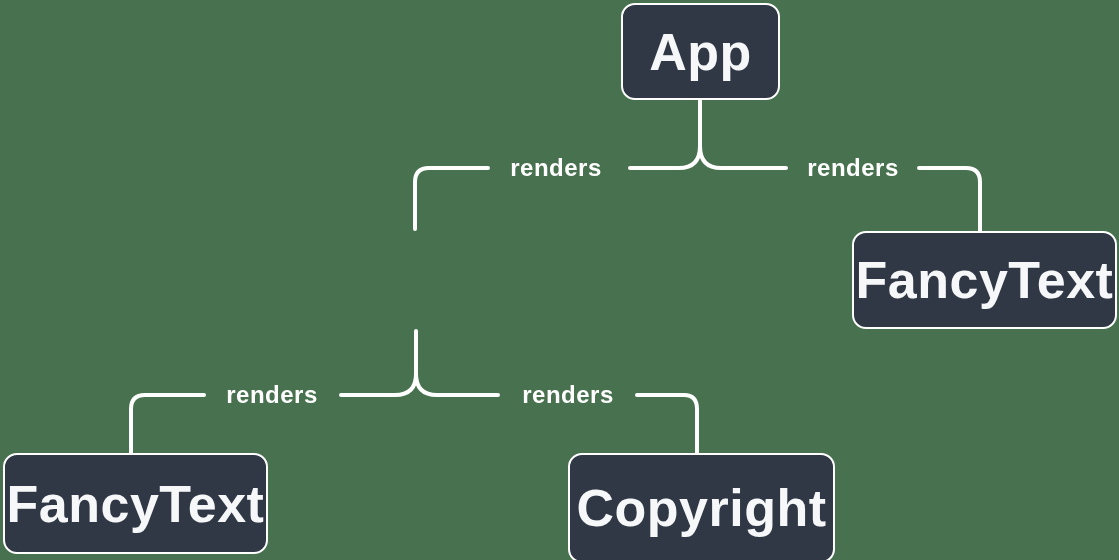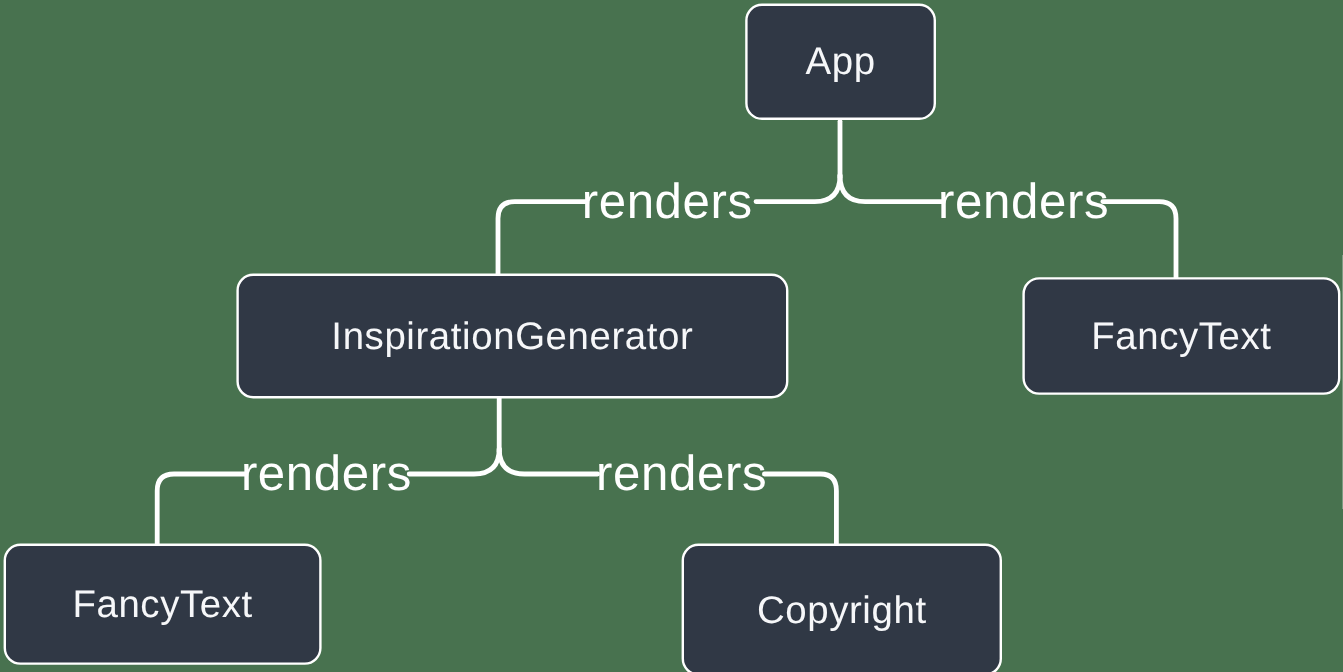--- a/index.html
+++ b/index.html
@@ -35,31 +35,31 @@
     position: absolute;
     background: var(--node-fill);
     border: 2.5px solid var(--node-border);
     border-radius: 14px;
     display: flex;
     align-items: center;
     justify-content: center;
   }
   .node .node-label {
     color: var(--node-text);
-    font-size: 32px;
-    font-weight: 400;
+    font-size: 52px;
+    font-weight: 700;
     letter-spacing: 0.5px;
     white-space: nowrap;
   }
   .edge-label {
     position: absolute;
     transform: translate(-50%, -50%);
     color: var(--connector);
-    font-size: 41px;
-    font-weight: 400;
+    font-size: 24px;
+    font-weight: 700;
     letter-spacing: 0.5px;
     white-space: nowrap;
     line-height: 1;
   }
   
   .node-app                  { left: 621px; top: 3px;   width: 159px; height: 97px; }
   .node-inspiration-generator{ left: 197px; top: 228px; width: 460px; height: 104px; }
   .node-fancy-text-right     { left: 852px; top: 231px; width: 265px; height: 98px; }
   .node-fancy-text-left      { left: 3px;   top: 453px; width: 265px; height: 101px; }
   .node-copyright            { left: 568px; top: 453px; width: 267px; height: 110px; }
@@ -84,23 +84,20 @@
     <path d="M 416 374 Q 416 395 395 395 L 341 395"></path>
     <path d="M 204 395 L 145 395 Q 131 395 131 409 L 131 454"></path>
     <path d="M 416 374 Q 416 395 437 395 L 498 395"></path>
     <path d="M 637 395 L 684 395 Q 697 395 697 409 L 697 454"></path>
   </svg>
 
   <div class="node node-app">
     <span class="node-label">App</span>
   </div>
 
-  <div class="node node-inspiration-generator">
-    <span class="node-label">InspirationGenerator</span>
-  </div>
 
   <div class="node node-fancy-text-right">
     <span class="node-label">FancyText</span>
   </div>
 
   <div class="node node-fancy-text-left">
     <span class="node-label">FancyText</span>
   </div>
 
   <div class="node node-copyright">

